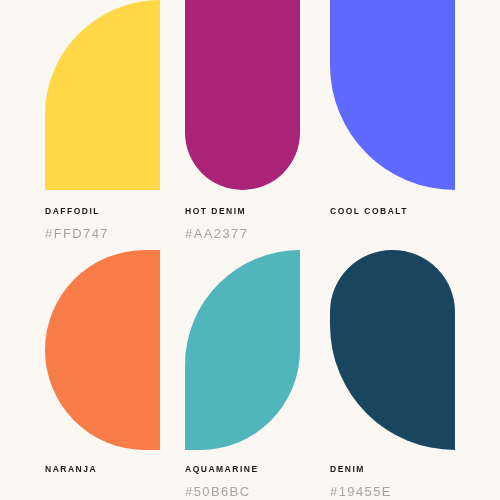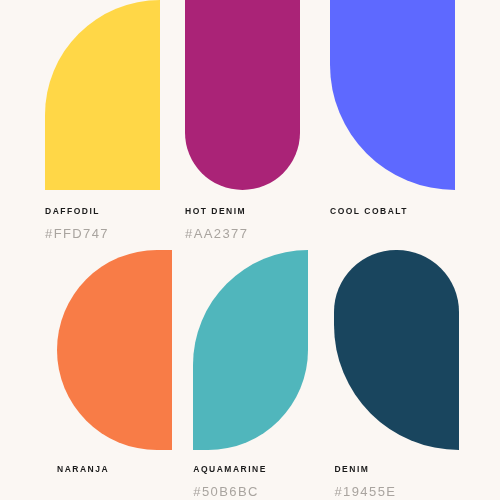--- a/index.html
+++ b/index.html
@@ -23,21 +23,21 @@
   }
 
   .palette-row {
     display: flex;
     width: 500px;
     box-sizing: border-box;
     padding: 0 0 0 0;
   }
 
   .row-top { height: 250px; }
-  .row-bottom { height: 250px; padding-left: 12px; }
+  .row-bottom { height: 250px; }
 
   .swatch-cell {
     box-sizing: border-box;
     display: flex;
     flex-direction: column;
     position: relative;
   }
 
   .cell-0 { width: 185px; padding-left: 45px; }
   .cell-1 { width: 145px; padding-left: 0px; }

